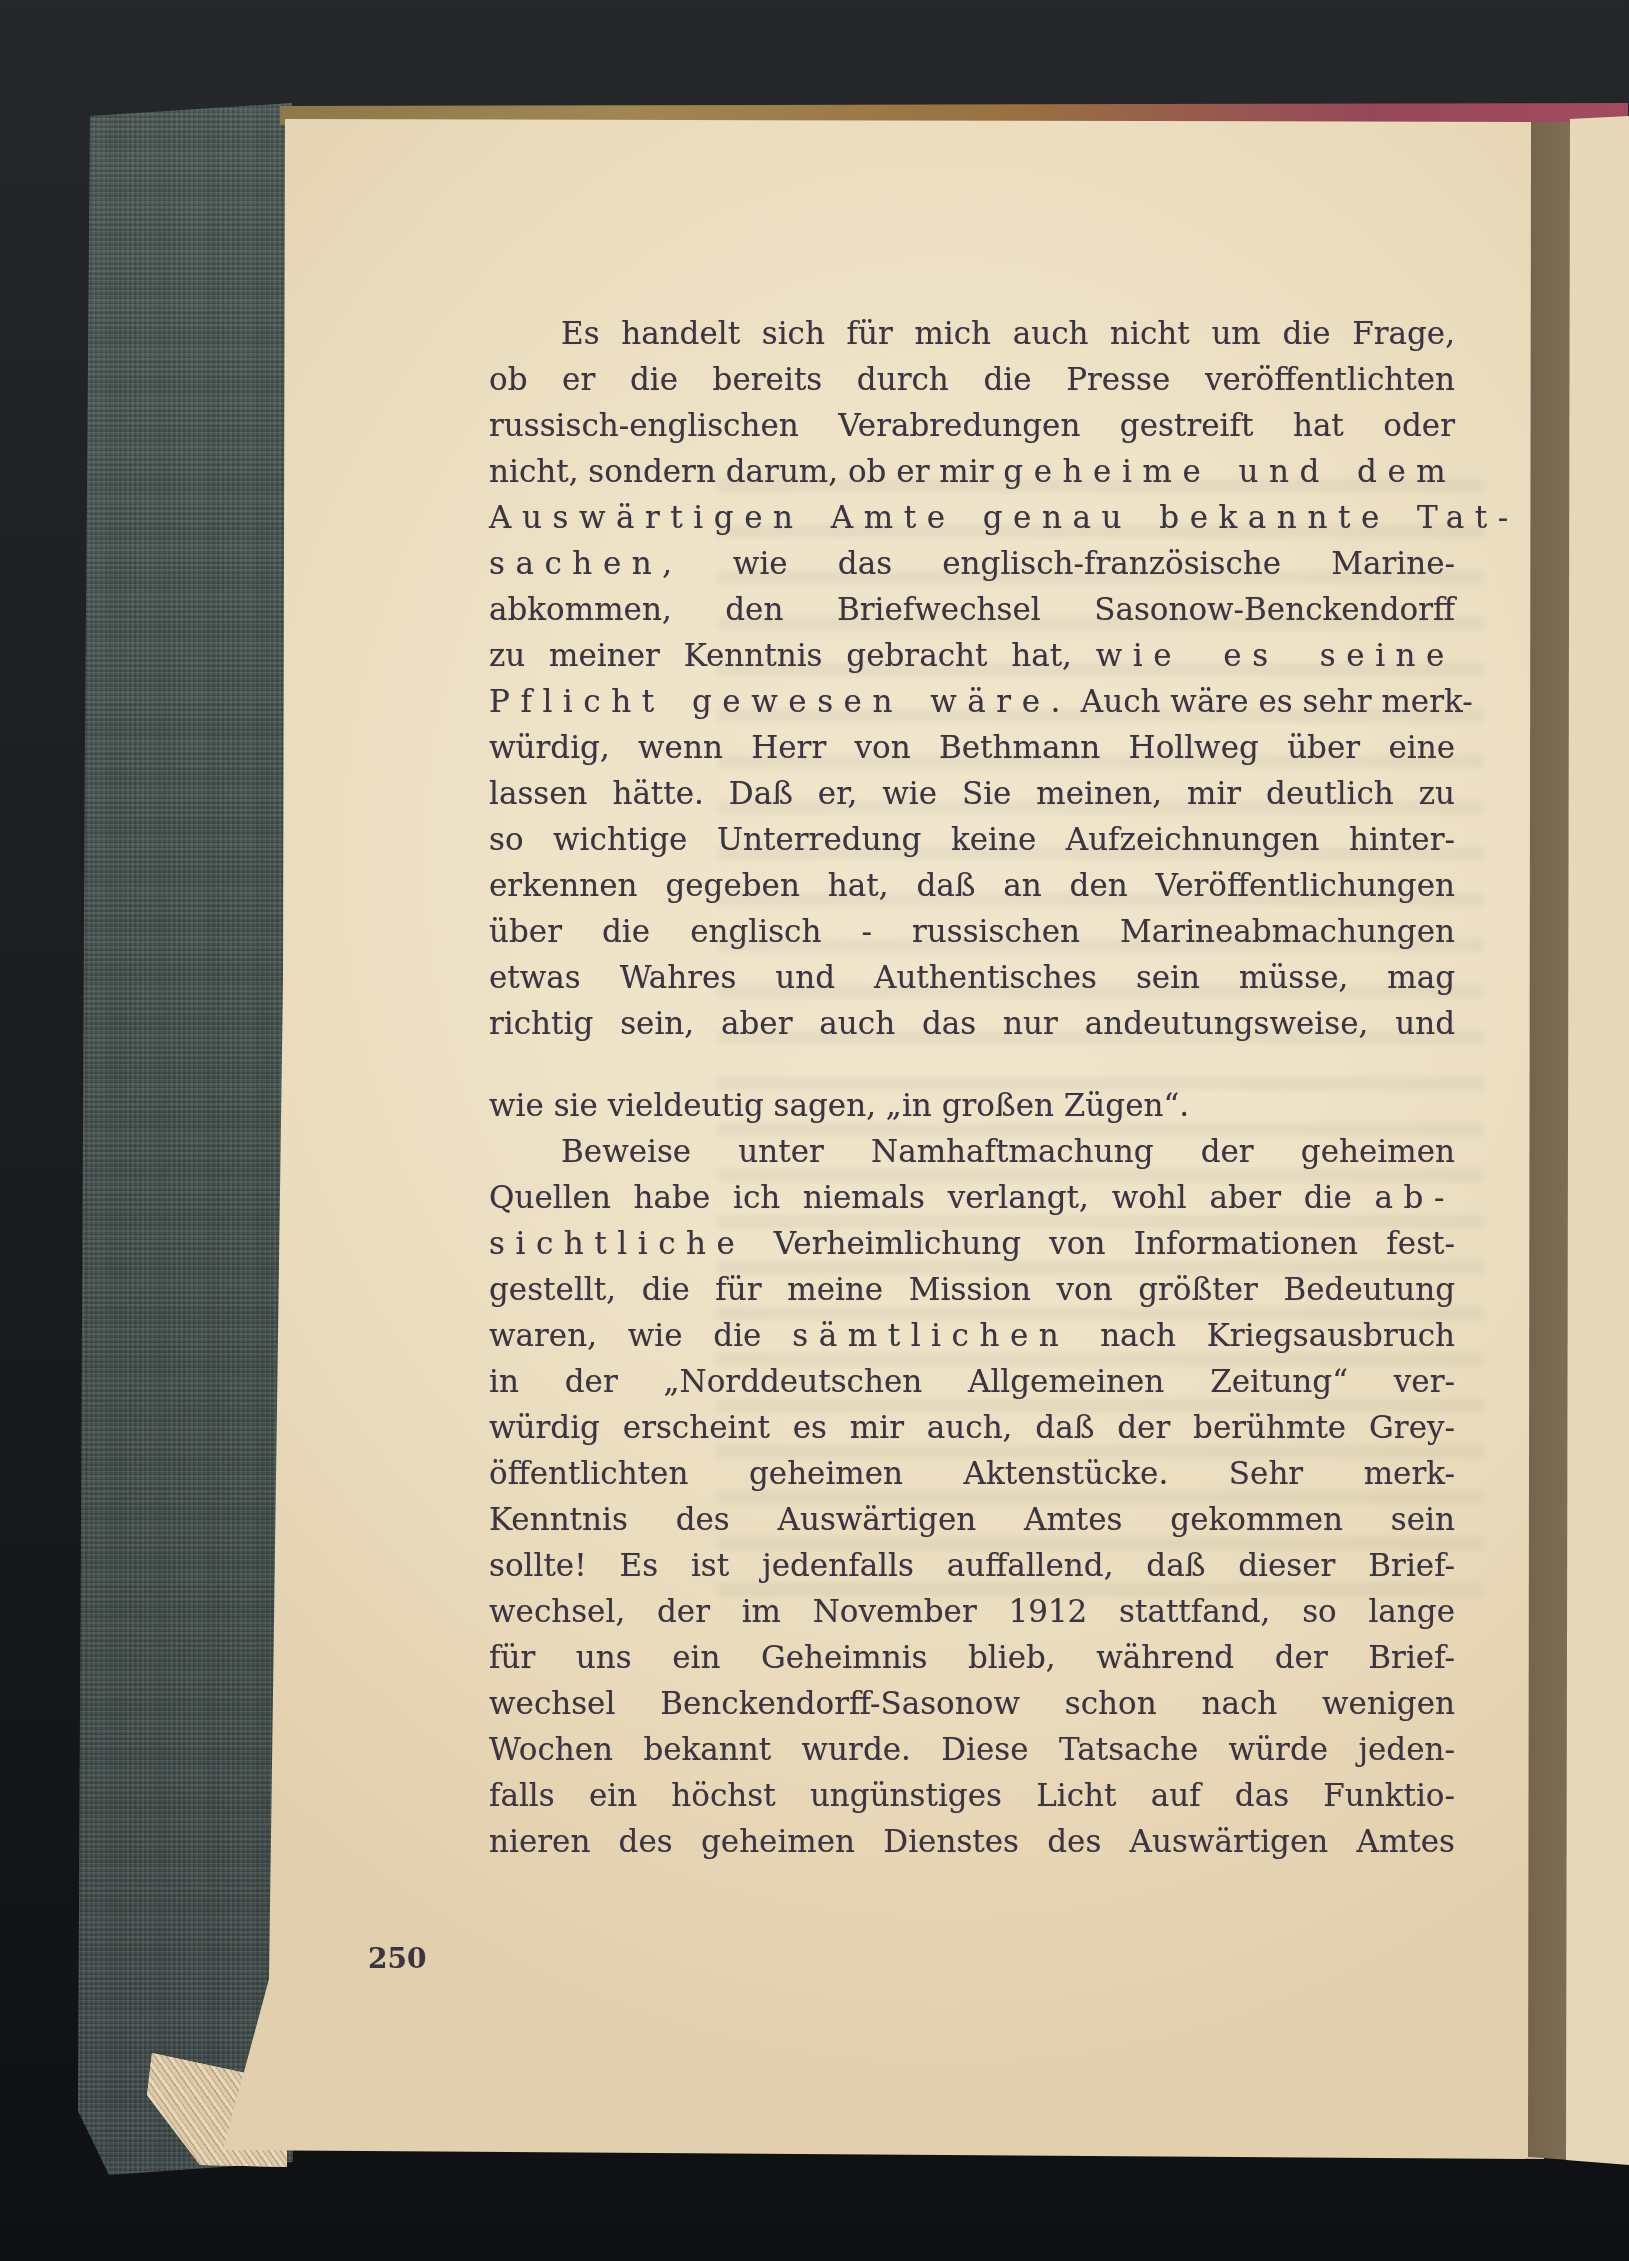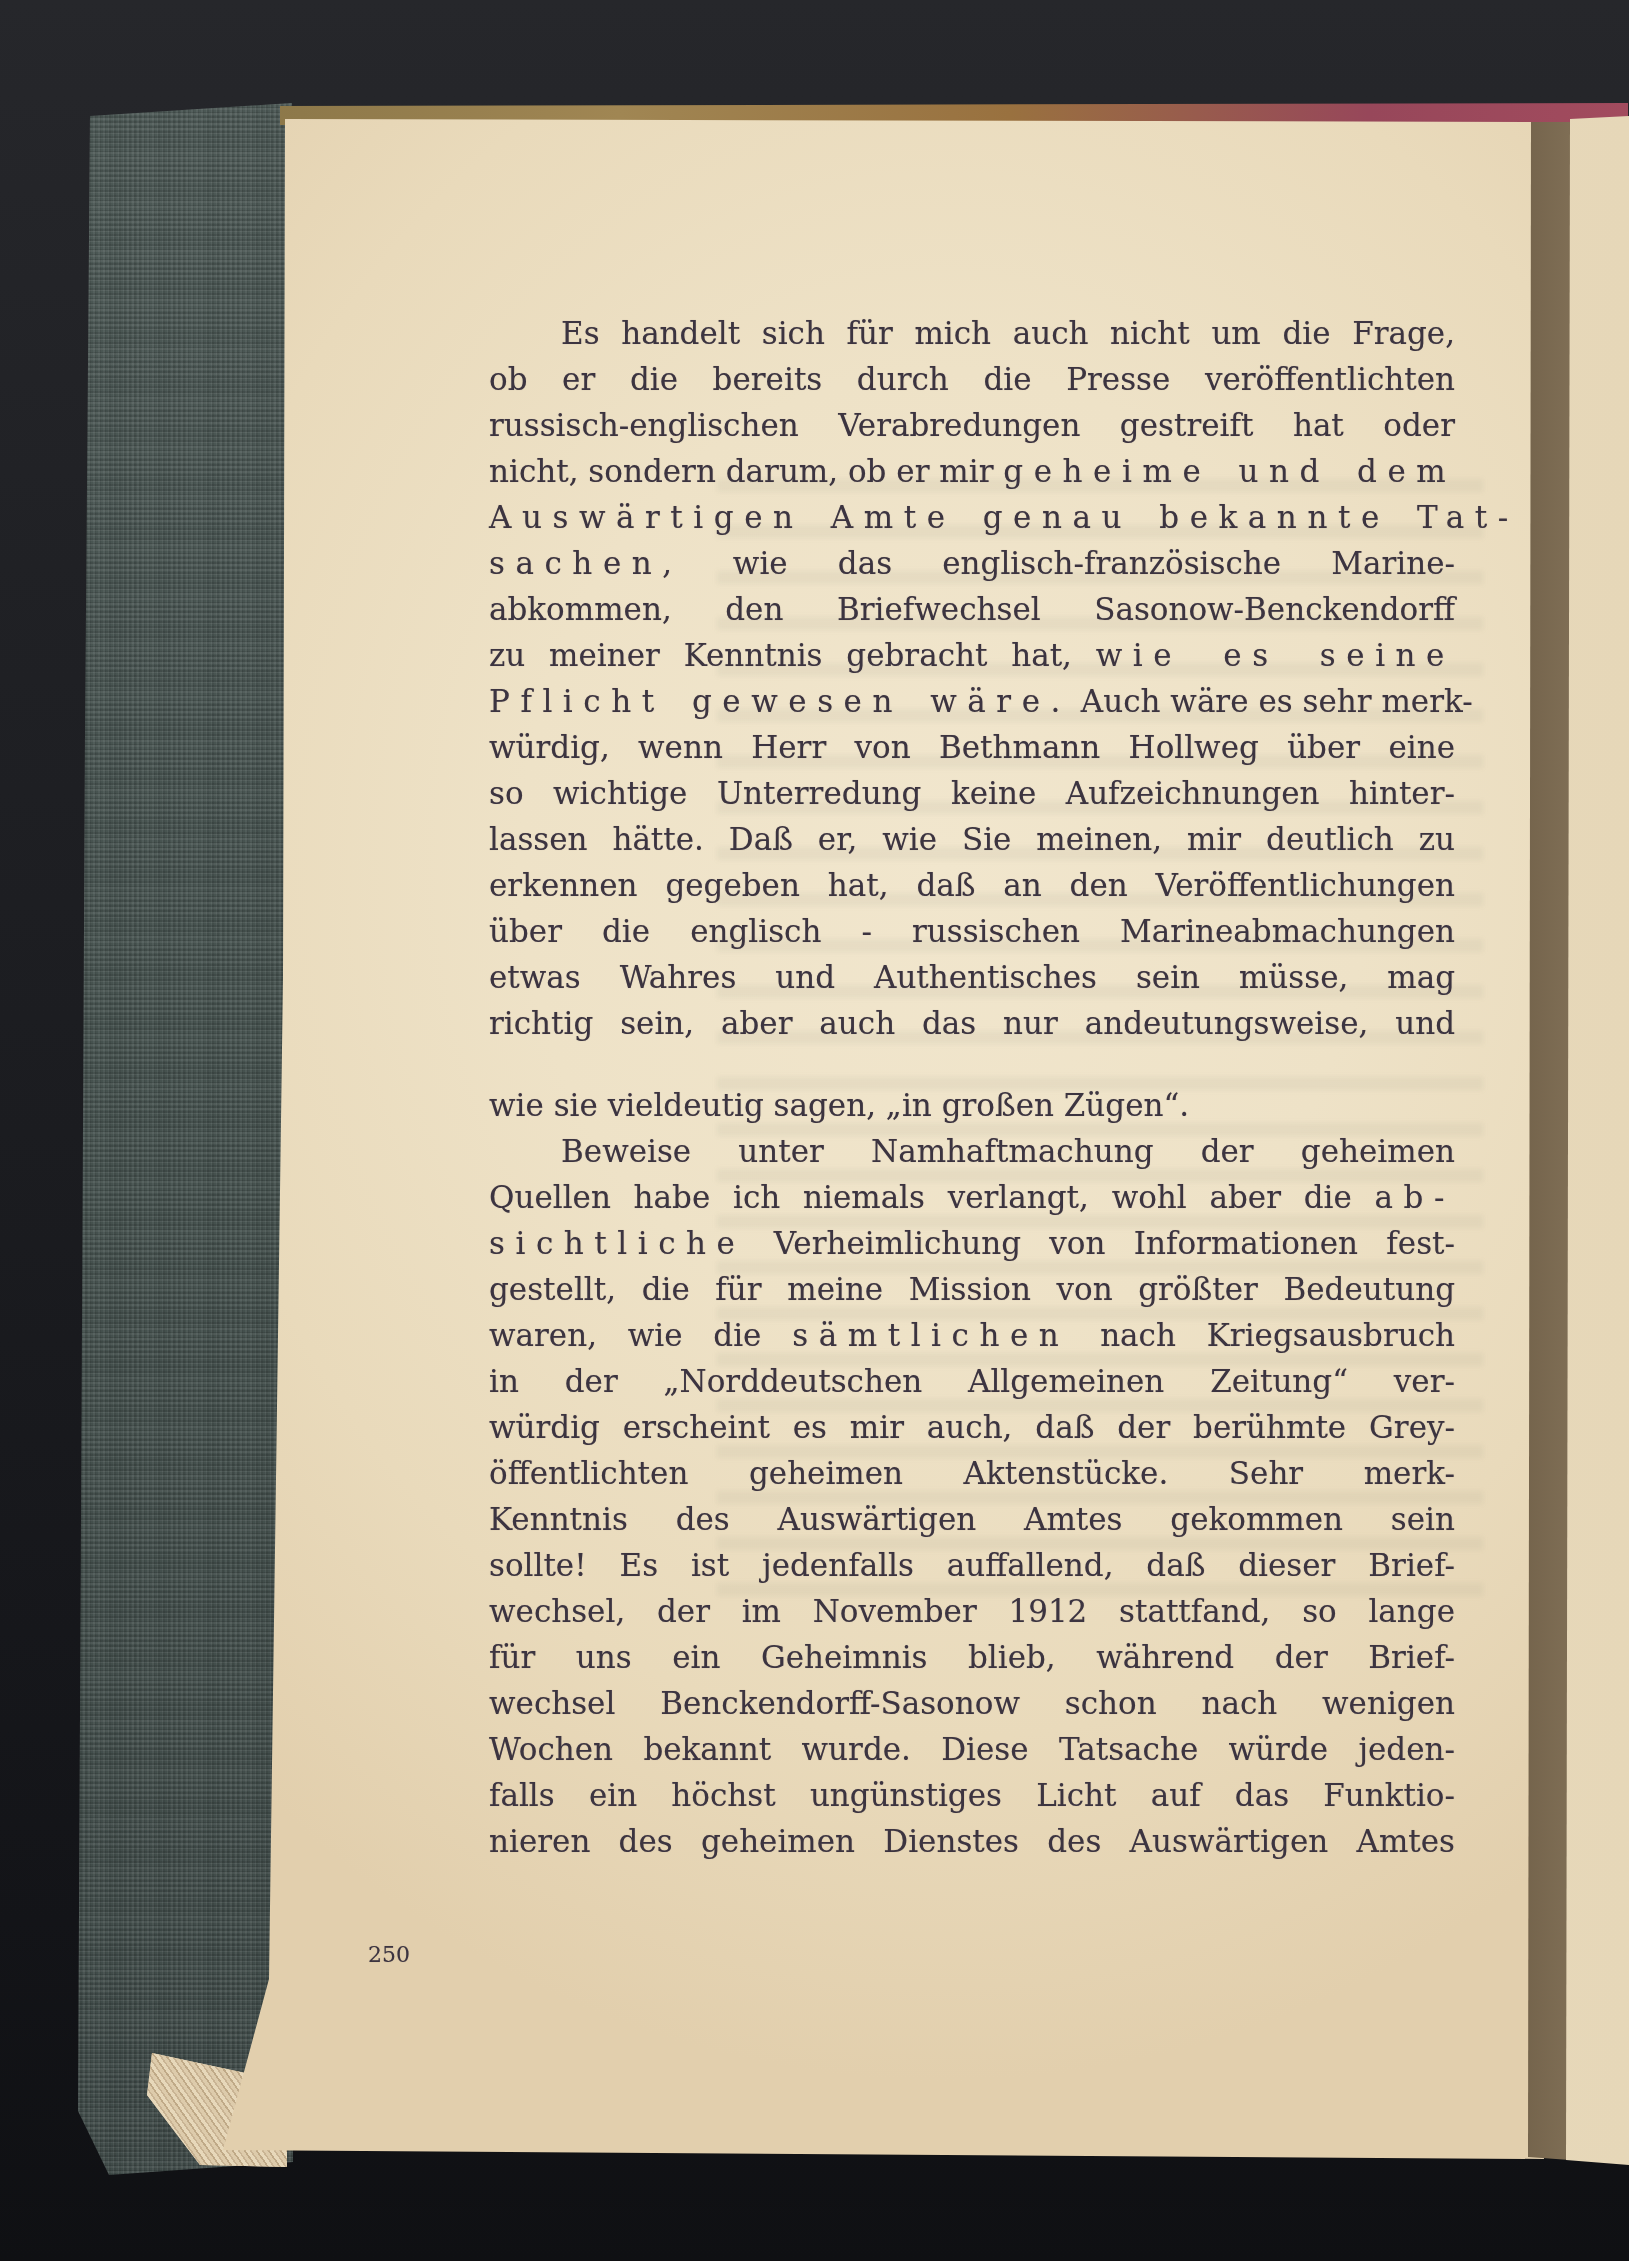--- a/index.html
+++ b/index.html
@@ -68,21 +68,21 @@
     position:absolute;left:489px;top:310px;width:966px;
     font-size:31px;line-height:46px;color:#3c3440;
     text-shadow:0 0 0.8px rgba(64,54,66,0.35);
   }
   .line{text-align:justify;text-align-last:justify;height:46px;white-space:nowrap;}
   .line.nojust{text-align-last:left;margin-top:36px;}
   .line.indent{text-indent:72px;}
   .sperr{letter-spacing:0.34em;word-spacing:0.22em;}
   .page-number{
     position:absolute;left:368px;top:1942px;
-    font-size:22px;color:#3c3440;text-shadow:0 0 0.8px rgba(64,54,66,0.35);
+    font-size:28px;color:#3c3440;text-shadow:0 0 0.8px rgba(64,54,66,0.35);font-weight:bold;
   }
 </style>
 </head>
 <body>
 
 <div id="canvas">
   <div class="layer cover"></div>
   <div class="layer stack"></div>
   <div class="layer stack-fan"></div>
   <div class="layer top-edge"></div>
@@ -96,22 +96,22 @@
       <div class="line indent"><span>Es handelt sich für mich auch nicht um die Frage,</span></div>
       <div class="line"><span>ob er die bereits durch die Presse veröffentlichten</span></div>
       <div class="line"><span>russisch-englischen Verabredungen gestreift hat oder</span></div>
       <div class="line"><span>nicht, sondern darum, ob er mir </span><span class="sperr">geheime und dem</span></div>
       <div class="line"><span class="sperr">Auswärtigen Amte genau bekannte Tat-</span></div>
       <div class="line"><span class="sperr">sachen,</span><span> wie das englisch-französische Marine-</span></div>
       <div class="line"><span>abkommen, den Briefwechsel Sasonow-Benckendorff</span></div>
       <div class="line"><span>zu meiner Kenntnis gebracht hat, </span><span class="sperr">wie es seine</span></div>
       <div class="line"><span class="sperr">Pflicht gewesen wäre.</span><span> Auch wäre es sehr merk-</span></div>
       <div class="line"><span>würdig, wenn Herr von Bethmann Hollweg über eine</span></div>
+      <div class="line"><span>lassen hätte. Daß er, wie Sie meinen, mir deutlich zu</span></div>
       <div class="line"><span>so wichtige Unterredung keine Aufzeichnungen hinter-</span></div>
-      <div class="line"><span>lassen hätte. Daß er, wie Sie meinen, mir deutlich zu</span></div>
       <div class="line"><span>erkennen gegeben hat, daß an den Veröffentlichungen</span></div>
       <div class="line"><span>über die englisch - russischen Marineabmachungen</span></div>
       <div class="line"><span>etwas Wahres und Authentisches sein müsse, mag</span></div>
       <div class="line"><span>richtig sein, aber auch das nur andeutungsweise, und</span></div>
       <div class="line nojust"><span>wie sie vieldeutig sagen, „in großen Zügen“.</span></div>
       <div class="line indent"><span>Beweise unter Namhaftmachung der geheimen</span></div>
       <div class="line"><span>Quellen habe ich niemals verlangt, wohl aber die </span><span class="sperr">ab-</span></div>
       <div class="line"><span class="sperr">sichtliche</span><span> Verheimlichung von Informationen fest-</span></div>
       <div class="line"><span>gestellt, die für meine Mission von größter Bedeutung</span></div>
       <div class="line"><span>waren, wie die </span><span class="sperr">sämtlichen</span><span> nach Kriegsausbruch</span></div>

